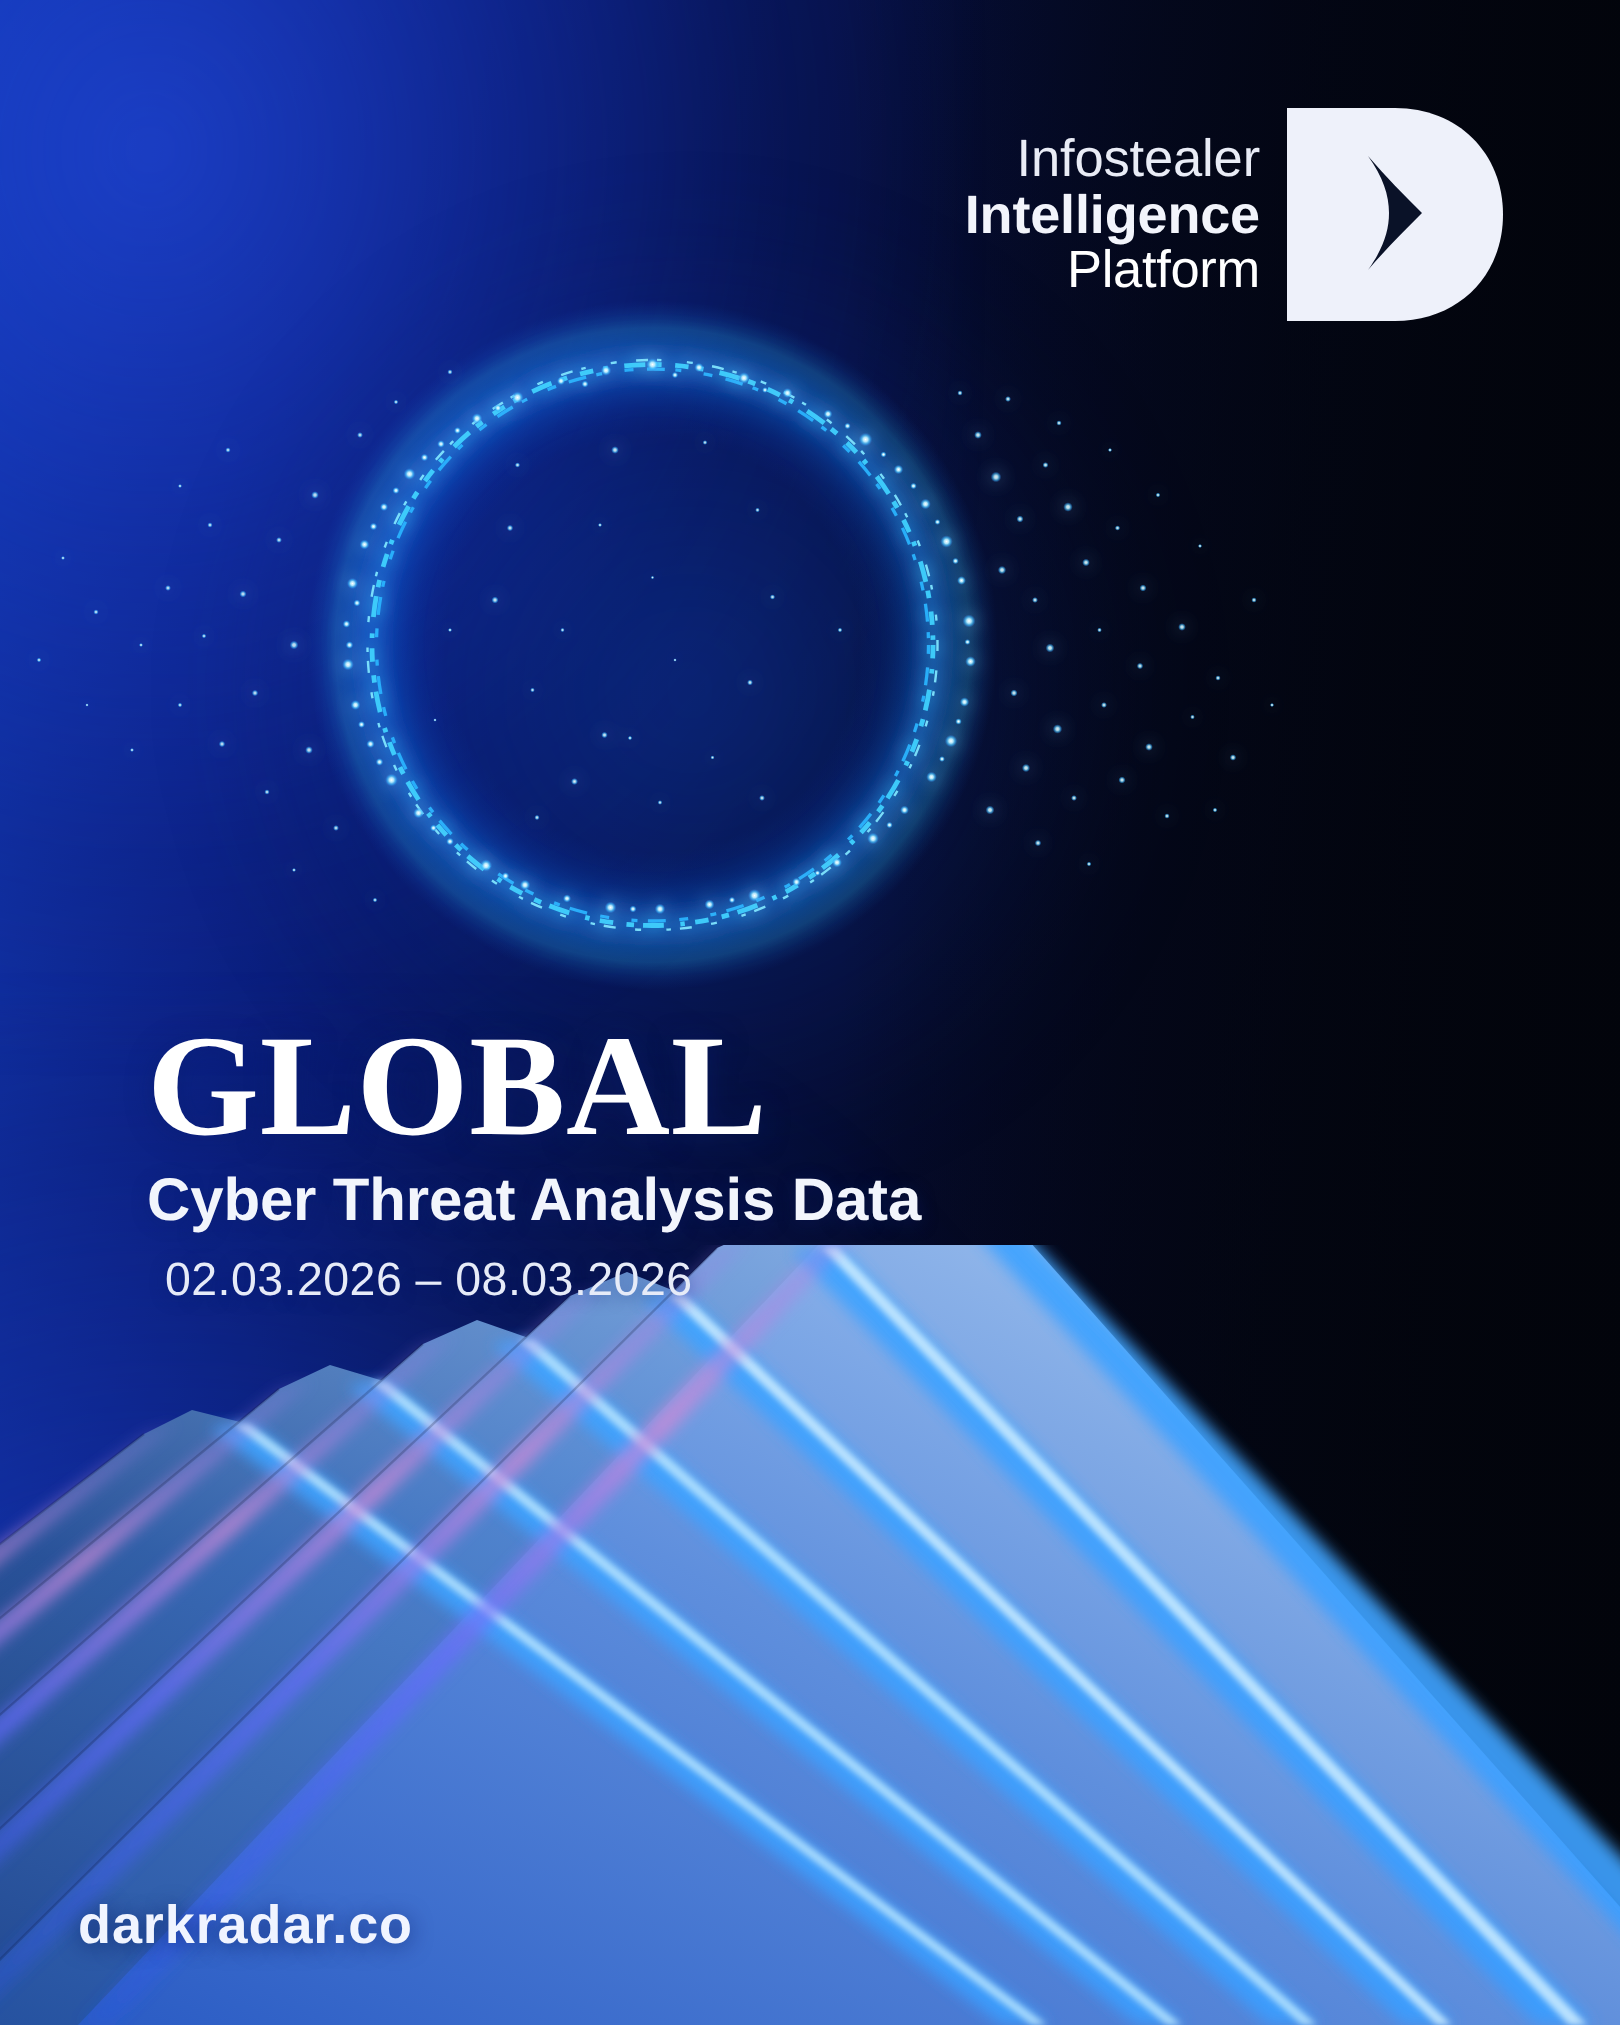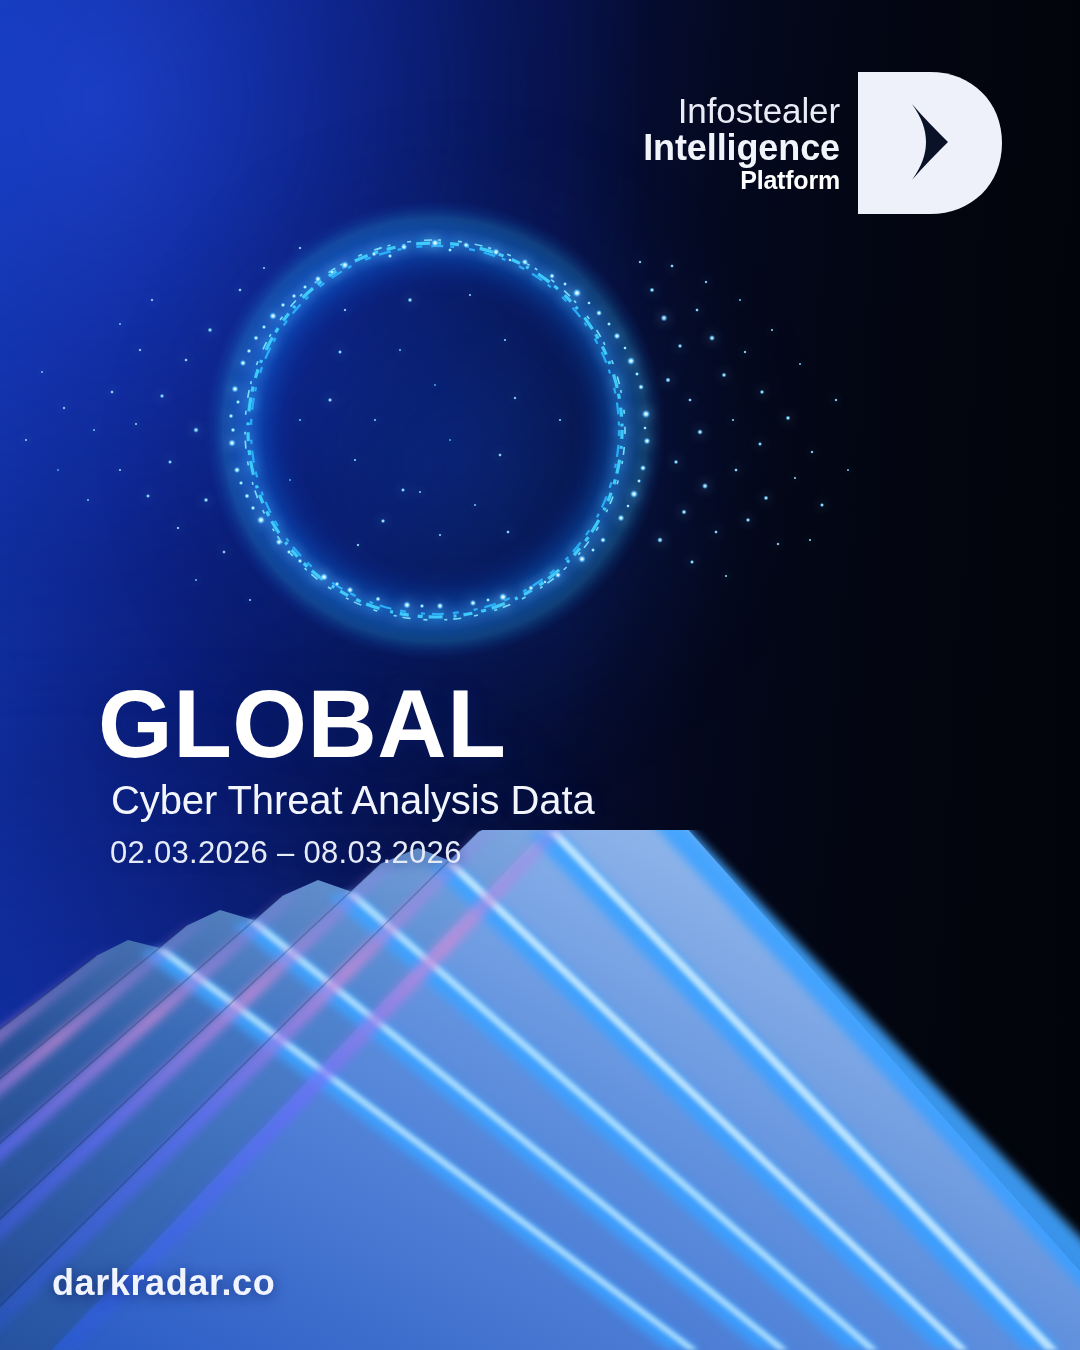--- a/index.html
+++ b/index.html
@@ -132,22 +132,22 @@
     color: #e9ecf6;
   }
   .logo-l2 {
     font-size: 36px;
     font-weight: 700;
     letter-spacing: -0.1px;
     color: #f2f4fb;
     text-align: center;
   }
   .logo-l3 {
-    font-size: 25px;
-    font-weight: 700;
+    font-size: 35px;
+    font-weight: 400;
     letter-spacing: -0.2px;
     color: #ffffff;
     text-align: right;
   }
   .logo-mark {
     width: 152px;
     height: 146px;
     flex: 0 0 auto;
   }
   .logo-mark svg { display: block; }
@@ -160,37 +160,38 @@
     width: 820px;
   }
   .title-global {
     font-size: 96px;
     font-weight: 700;
     color: #ffffff;
     letter-spacing: 0.5px;
     line-height: 1.0;
     margin: 0 0 6px 0;
     text-shadow: 0 2px 18px rgba(10,30,110,0.55);
+    font-family: Liberation Serif, serif;
   }
   .title-sub1 {
     font-size: 53px;
     font-weight: 700;
     color: #ffffff;
     letter-spacing: -0.4px;
     line-height: 1.08;
     margin: 0 0 8px 0;
     text-shadow: 0 2px 14px rgba(10,30,110,0.5);
   }
   .title-sub2 {
     font-size: 40px;
-    font-weight: 400;
+    font-weight: 700;
     color: #f2f5fc;
     letter-spacing: -0.1px;
     line-height: 1.1;
-    margin: 0 0 14px 13px;
+    margin: 0 0 14px 0;
     text-shadow: 0 2px 12px rgba(10,30,110,0.45);
   }
   .title-dates {
     font-size: 31px;
     font-weight: 300;
     color: #e6ebf8;
     letter-spacing: 0.3px;
     line-height: 1.1;
     margin: 12px;
     text-shadow: 0 2px 10px rgba(10,30,110,0.5);

